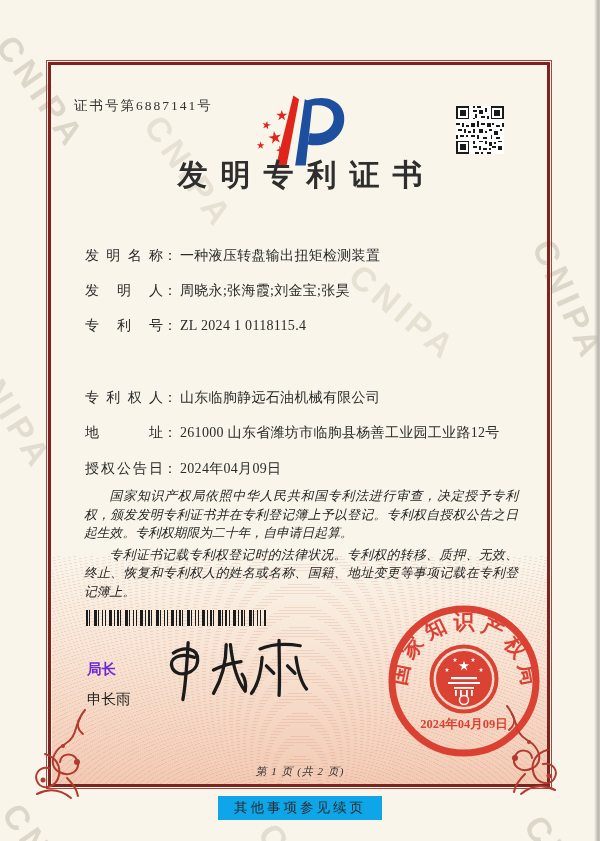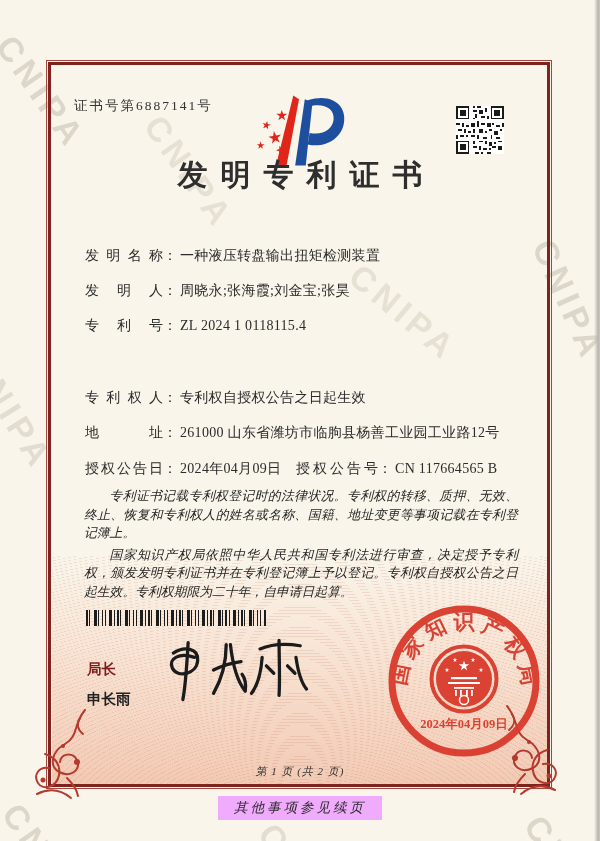--- a/index.html
+++ b/index.html
@@ -67,33 +67,33 @@
     font-size:12.8px;line-height:18.6px;text-align:justify;font-style:italic;color:#242424;}
   .paras p{margin:0;text-indent:2em;}
   .paras p + p{margin-top:3px;}
   .barcode{position:absolute;left:86px;top:610px;width:180px;height:16px;
     background:repeating-linear-gradient(90deg,
       #1c1c1c 0 1.5px, rgba(0,0,0,0) 1.5px 3px,
       #1c1c1c 3px 4px, rgba(0,0,0,0) 4px 7.5px,
       #1c1c1c 7.5px 10.5px, rgba(0,0,0,0) 10.5px 12px,
       #1c1c1c 12px 13px, rgba(0,0,0,0) 13px 15.5px);}
   .officer-title{position:absolute;left:87px;top:660px;
-    font-family:Liberation Serif, serif;font-size:14.5px;font-weight:bold;color:#7f1d1d;}
+    font-family:Liberation Serif, serif;font-size:14.5px;font-weight:bold;color:#6d28d9;}
   .officer-name{position:absolute;left:87px;top:690px;
-    font-family:"Liberation Sans","DejaVu Sans",sans-serif;font-size:14.5px;font-weight:bold;color:#222;}
+    font-family:"Liberation Sans","DejaVu Sans",sans-serif;font-size:14.5px;font-weight:normal;color:#222;}
   .signature{position:absolute;left:156px;top:632px;width:170px;height:74px;}
   .seal{position:absolute;left:384px;top:601px;width:160px;height:160px;opacity:0.95;}
   .flourish{position:absolute;width:62px;height:94px;}
   .flourish-left{left:33px;top:706px;}
   .flourish-right{left:497px;top:702px;transform:scaleX(-1);}
   .page-info{position:absolute;left:0;right:0;top:764px;text-align:center;
     font-size:11px;letter-spacing:1px;color:#333;font-style:italic;}
   .continue-note{position:absolute;left:0;right:0;top:796px;text-align:center;}
-  .continue-note span{display:inline-block;background:#f0abfc;padding:3px 16px;
-    font-size:13.5px;font-style:italic;letter-spacing:3px;color:#2b2b2b;}
+  .continue-note span{display:inline-block;background:#0ea5e9;padding:3px 16px;
+    font-size:13.5px;letter-spacing:3px;color:#2b2b2b;}
 </style>
 </head>
 <body>
 
 <div class="page">
 
   <span class="wm wm-a">CNIPA</span>
   <span class="wm wm-b">CNIPA</span>
   <span class="wm wm-c">CNIPA</span>
   <span class="wm wm-d">CNIPA</span>
@@ -196,35 +196,32 @@
     <div class="row r0">
       <span class="f-label">发明名称</span><span class="f-colon">：</span><span class="f-value">一种液压转盘输出扭矩检测装置</span>
     </div>
     <div class="row r1">
       <span class="f-label">发明人</span><span class="f-colon">：</span><span class="f-value">周晓永;张海霞;刘金宝;张昊</span>
     </div>
     <div class="row r2">
       <span class="f-label">专利号</span><span class="f-colon">：</span><span class="f-value">ZL 2024 1 0118115.4</span>
     </div>
     <div class="row r4">
-      <span class="f-label">专利权人</span><span class="f-colon">：</span><span class="f-value">专利权自授权公告之日起生效</span>
+      <span class="f-label">专利权人</span><span class="f-colon">：</span><span class="f-value">山东临朐静远石油机械有限公司</span>
     </div>
     <div class="row r5">
       <span class="f-label">地址</span><span class="f-colon">：</span><span class="f-value">261000 山东省潍坊市临朐县杨善工业园工业路12号</span>
     </div>
     <div class="row r6">
       <span class="f-label">授权公告日</span><span class="f-colon">：</span><span class="f-value">2024年04月09日</span>
-      <span class="pair2">
-        <span class="f-label">授权公告号</span><span class="f-colon">：</span><span class="f-value">CN 117664565 B</span>
-      </span>
     </div>
 
     <div class="paras">
+      <p>国家知识产权局依照中华人民共和国专利法进行审查，决定授予专利权，颁发发明专利证书并在专利登记簿上予以登记。专利权自授权公告之日起生效。专利权期限为二十年，自申请日起算。</p>
       <p>专利证书记载专利权登记时的法律状况。专利权的转移、质押、无效、终止、恢复和专利权人的姓名或名称、国籍、地址变更等事项记载在专利登记簿上。</p>
-      <p>国家知识产权局依照中华人民共和国专利法进行审查，决定授予专利权，颁发发明专利证书并在专利登记簿上予以登记。专利权自授权公告之日起生效。专利权期限为二十年，自申请日起算。</p>
     </div>
 
     <div class="barcode"></div>
 
     <div class="officer-title">局长</div>
     <div class="officer-name">申长雨</div>
 
     <svg class="signature" viewBox="0 0 160 70">
       <g fill="none" stroke="#1b1b1b" stroke-width="3.1" stroke-linecap="round" stroke-linejoin="round">
         <path d="M30,10 C29,26 28,48 25,64"></path>

